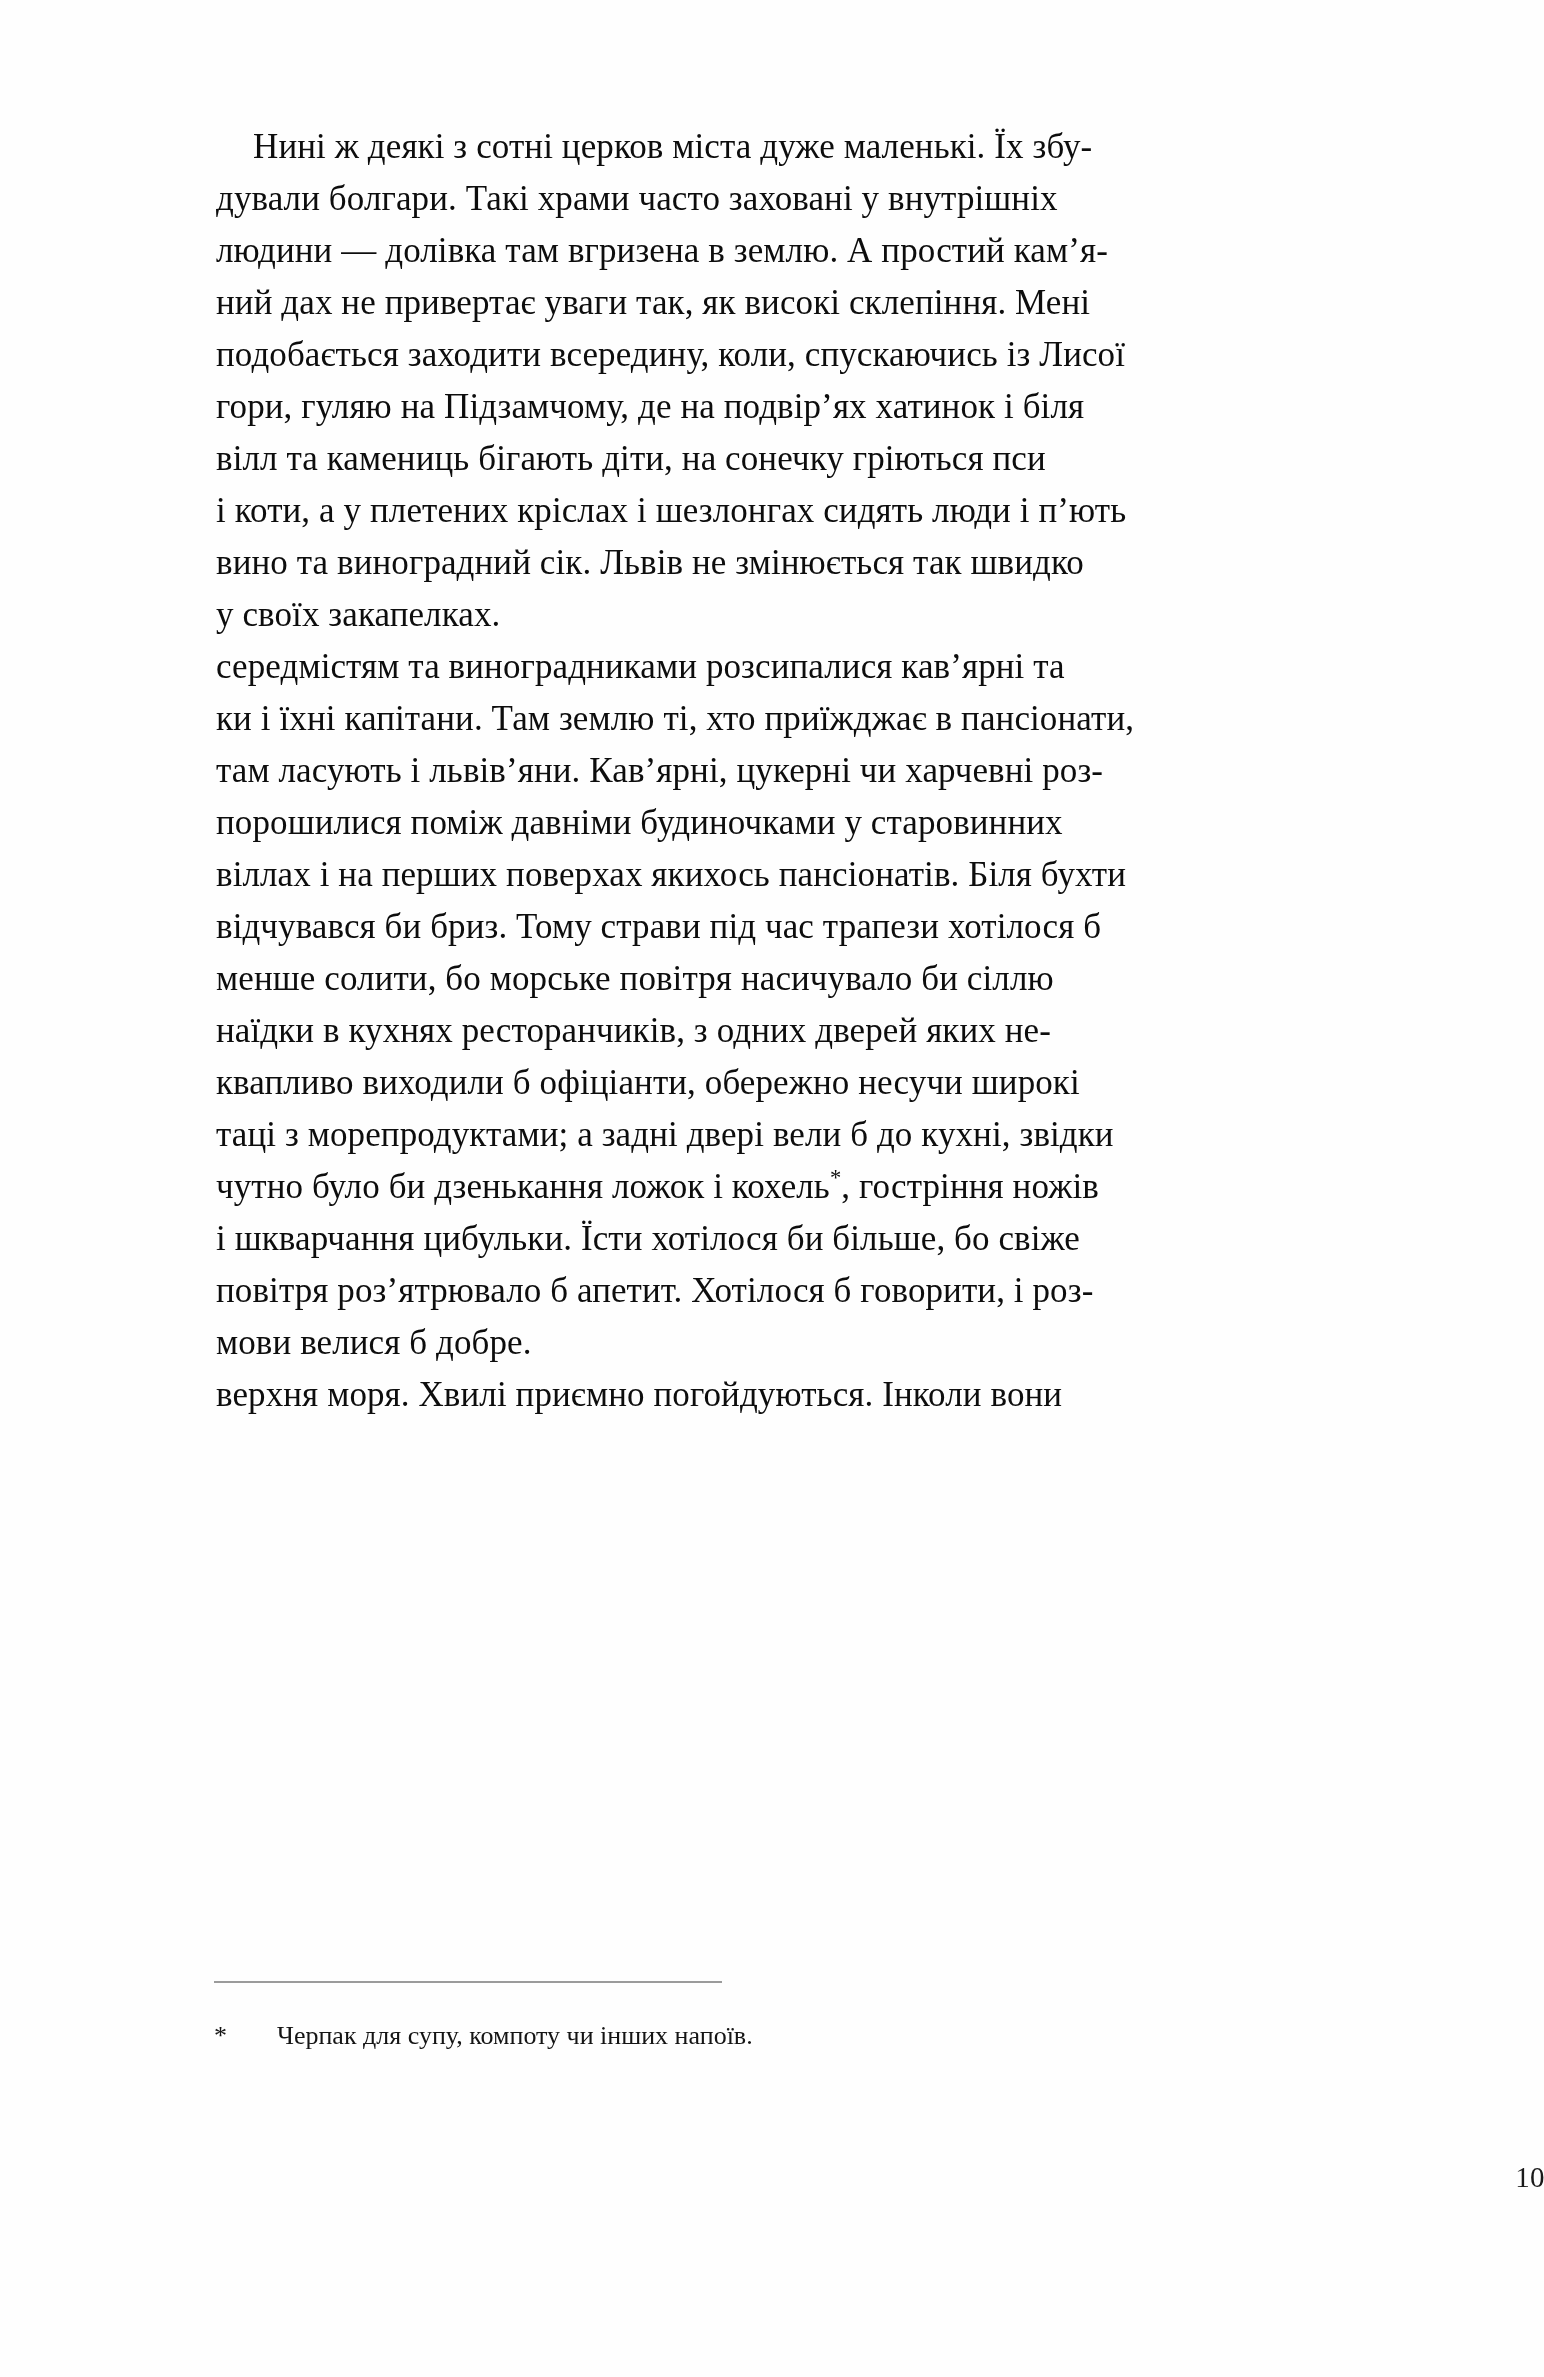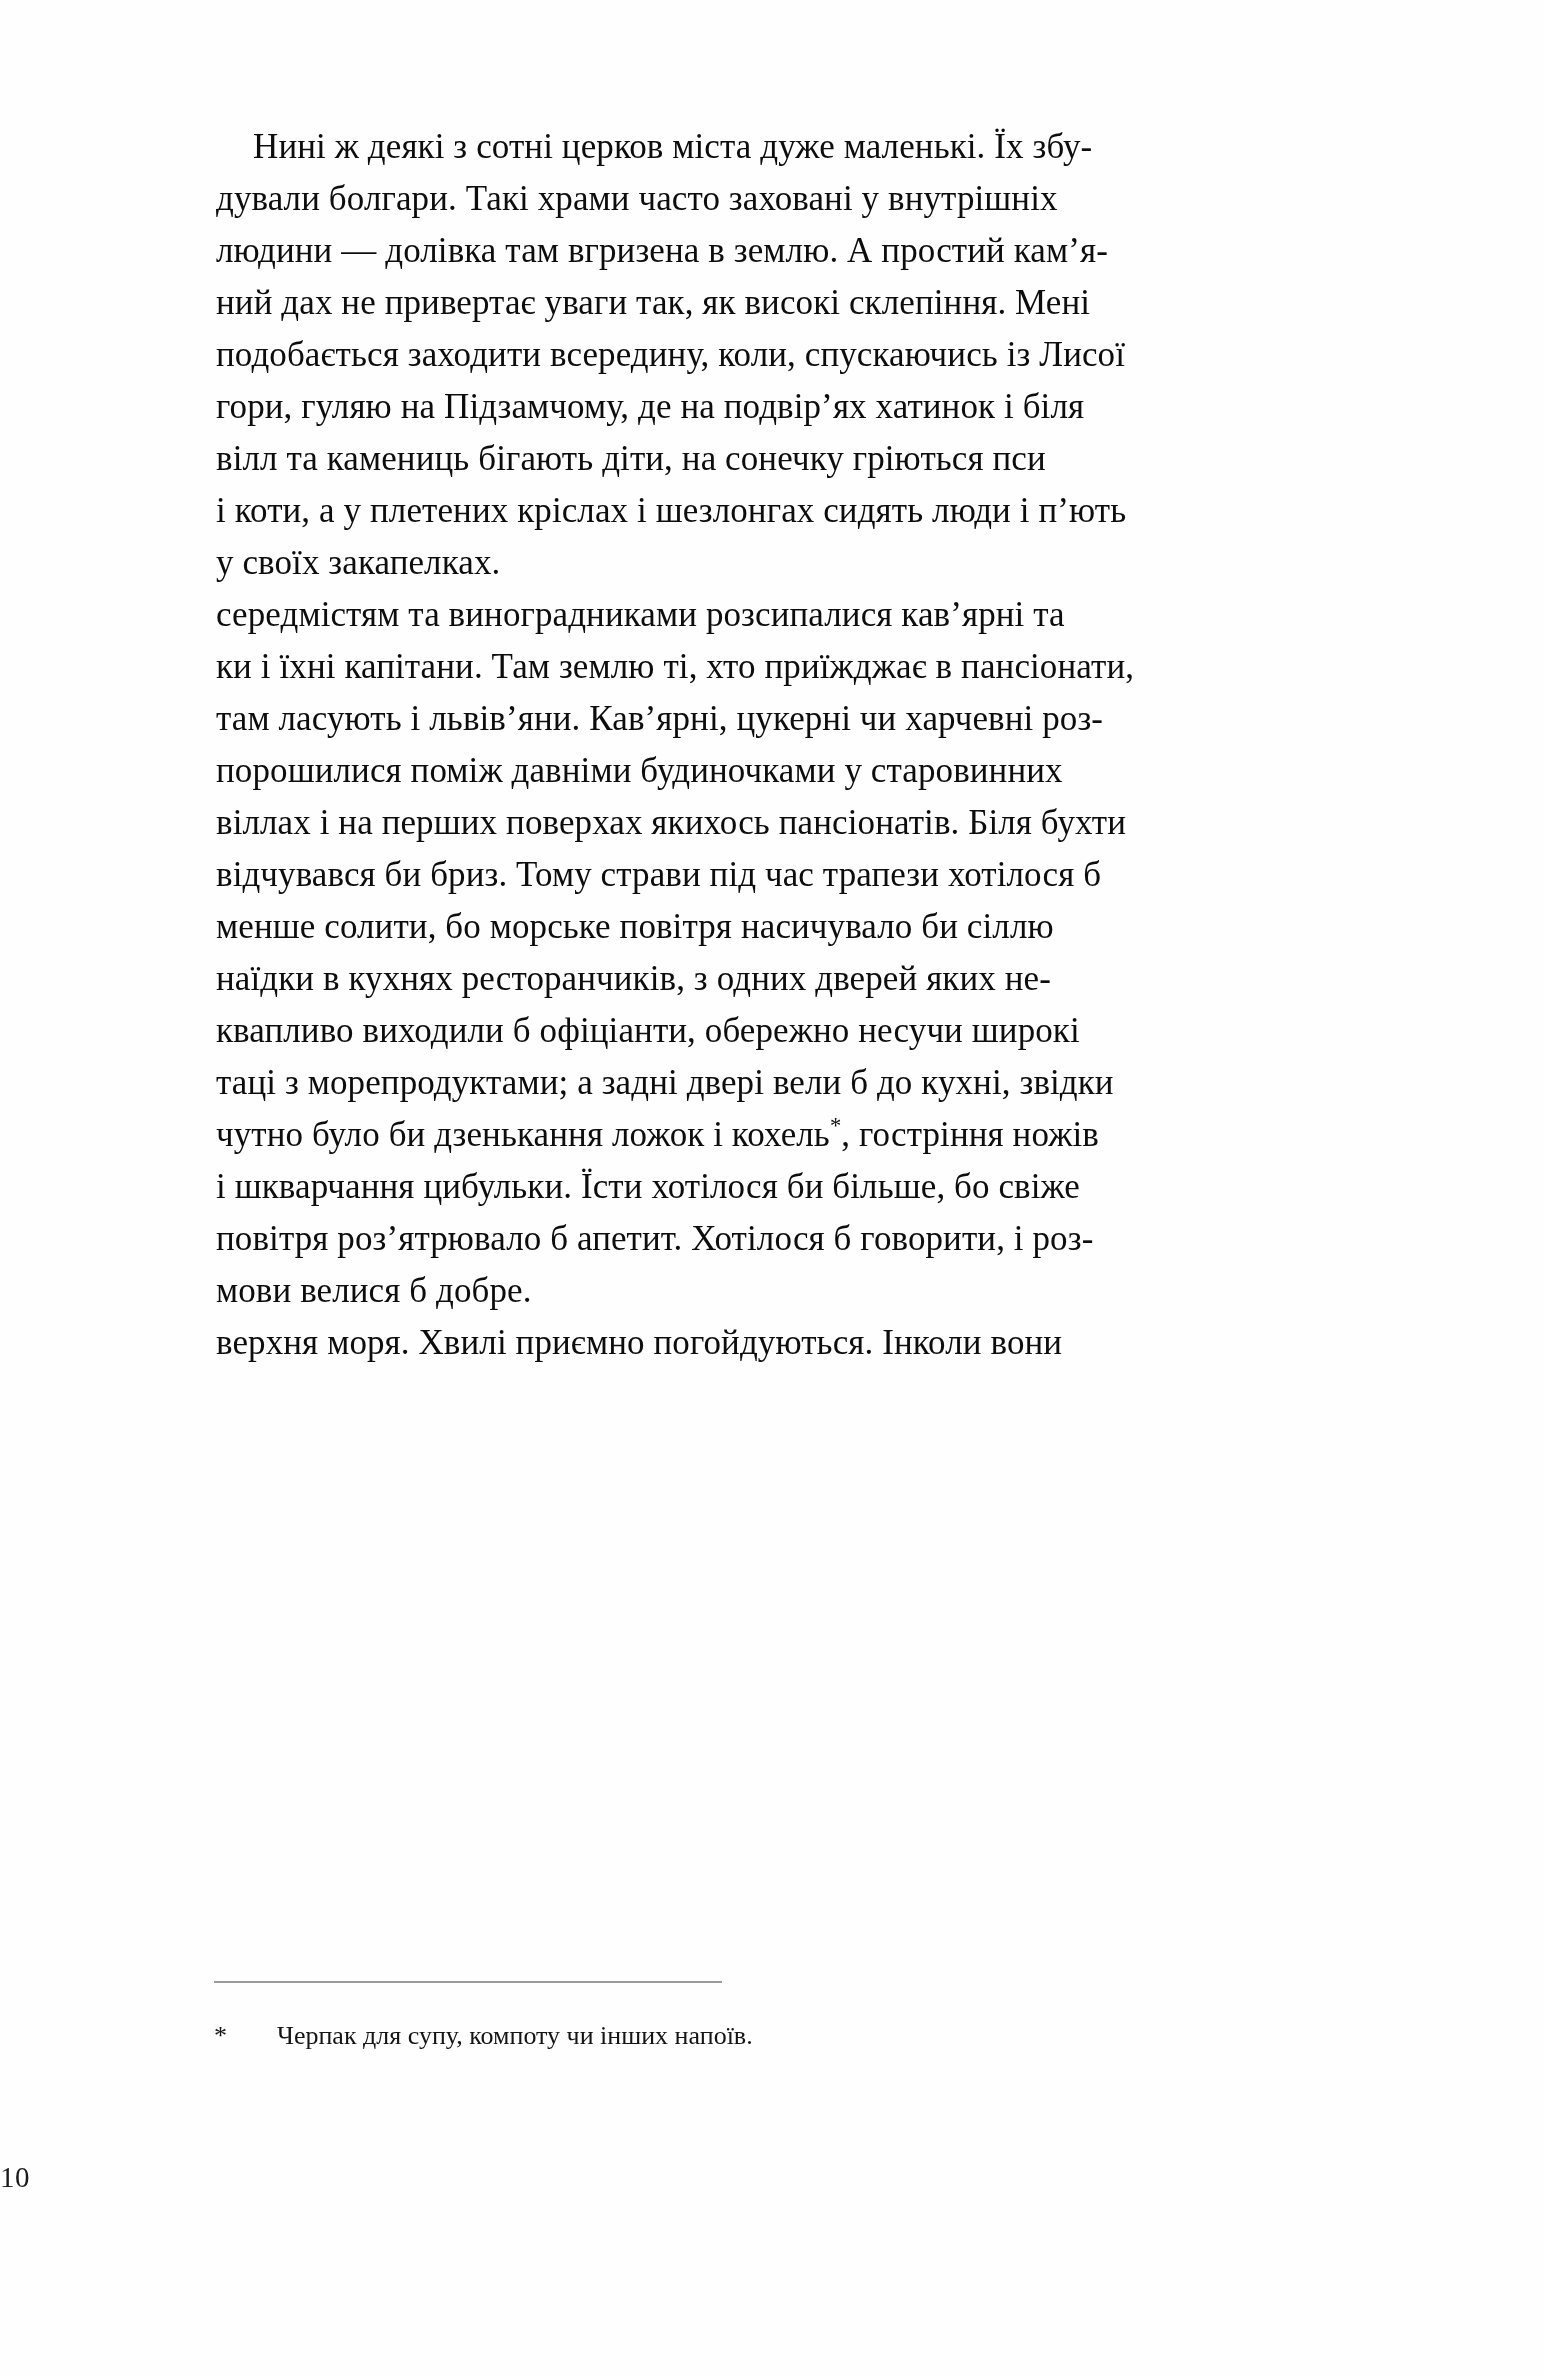--- a/index.html
+++ b/index.html
@@ -76,21 +76,21 @@
     display: inline-block;
     vertical-align: top;
   }
 
   
   .folio {
     position: absolute;
     left: 0;
     top: 2161px;
     width: 1545px;
-    text-align: left;
+    text-align: right;
     font-size: 29px;
     color: #1a1a1a;
     letter-spacing: 0.4px;
   }
 </style>
 </head>
 <body>
 
 <div class="page">
 
@@ -98,20 +98,21 @@
 
     <p class="para">
       <span class="line indent">Нині ж деякі з сотні церков міста дуже маленькі. Їх збу-</span>
       <span class="line">дували болгари. Такі храми часто заховані у внутрішніх</span>
       <span class="line">людини — долівка там вгризена в землю. А простий кам’я-</span>
       <span class="line">ний дах не привертає уваги так, як високі склепіння. Мені</span>
       <span class="line">подобається заходити всередину, коли, спускаючись із Лисої</span>
       <span class="line">гори, гуляю на Підзамчому, де на подвір’ях хатинок і біля</span>
       <span class="line">вілл та камениць бігають діти, на сонечку гріються пси</span>
       <span class="line">і коти, а у плетених кріслах і шезлонгах сидять люди і п’ють</span>
+      <span class="line">вино та виноградний сік. Львів не змінюється так швидко</span>
       <span class="line">у своїх закапелках.</span>
     </p>
 
     <p class="para">
       <span class="line">середмістям та виноградниками розсипалися кав’ярні та</span>
       <span class="line">ки і їхні капітани. Там землю ті, хто приїжджає в пансіонати,</span>
       <span class="line">там ласують і львів’яни. Кав’ярні, цукерні чи харчевні роз-</span>
       <span class="line">порошилися поміж давніми будиночками у старовинних</span>
       <span class="line">віллах і на перших поверхах якихось пансіонатів. Біля бухти</span>
       <span class="line">відчувався би бриз. Тому страви під час трапези хотілося б</span>

